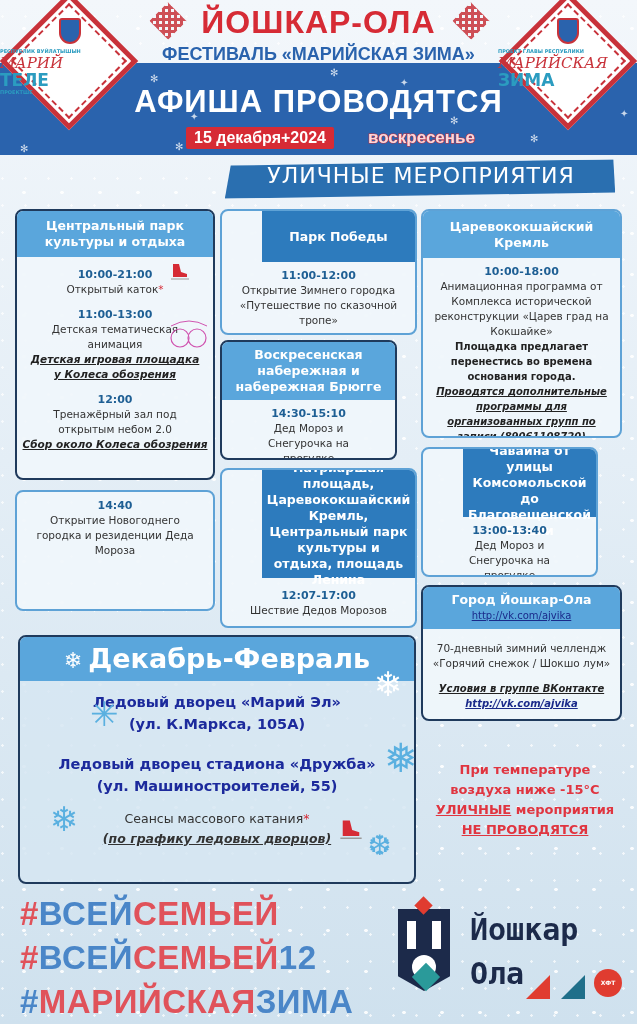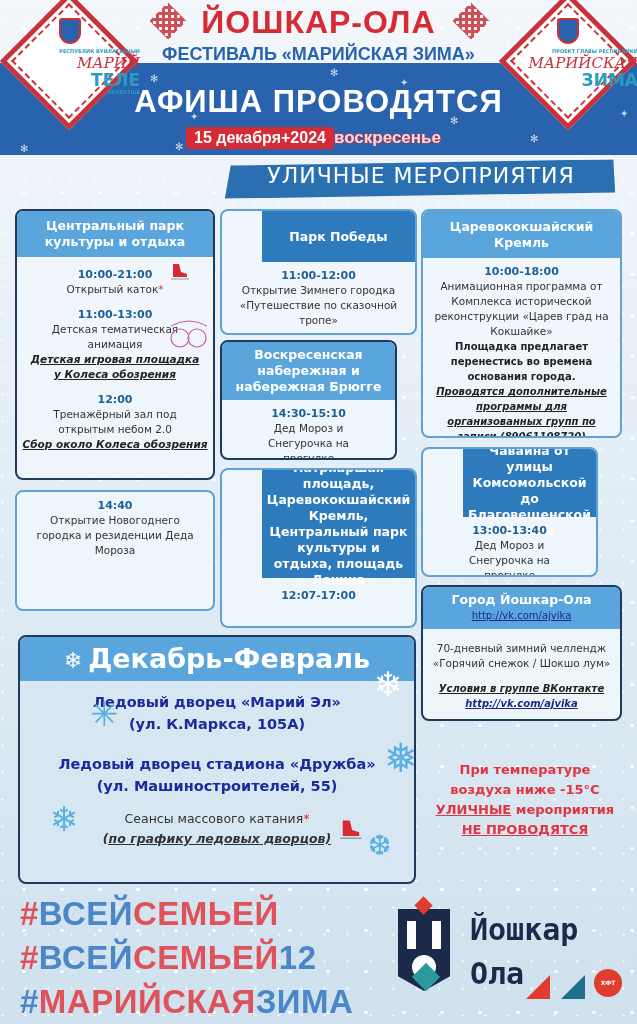--- a/index.html
+++ b/index.html
@@ -54,28 +54,29 @@
     position: absolute; top: 127px; left: 186px; display: flex; align-items: center; gap: 0;
   }
   .date-pill {
     background: #d62b35; color: #fff; font-family: "Liberation Sans", sans-serif;
     font-weight: 900; font-size: 16px; padding: 2px 8px; border-radius: 2px;
   }
   .weekday {
     font-family: "Liberation Sans", sans-serif; font-weight: 900; font-size: 17px;
     color: #fff; -webkit-text-stroke: 1px #d62b35; paint-order: stroke fill;
     color: #f9d9db;
+    padding-left: 34px;
   }
   .logo-diamond {
     position: absolute; top: 12px; width: 98px; height: 98px;
     background: #fff; border: 5px solid #c8323a; outline: 2px dashed #c8323a; outline-offset: -10px;
     transform: rotate(45deg);
   }
   .logo-content {
-    position: absolute; top: 18px; width: 140px; text-align: right;
+    position: absolute; top: 18px; width: 140px; text-align: left;
   }
   .shield {
     width: 22px; height: 26px; margin: 0 auto 4px; background: #2a63ad;
     border: 2px solid #c8323a; border-radius: 3px 3px 11px 11px;
   }
   .logo-small { font-size: 5px; color: #2b9cc0; font-weight: bold; }
   .logo-red { font-family: "DejaVu Serif", serif; font-size: 15px; color: #c8323a; font-style: italic; }
   .logo-blue { font-size: 17px; color: #2b9cc0; font-weight: bold; line-height: 1; }
 
   
@@ -245,20 +246,21 @@
   <div class="card-body">
     <div class="time" style="margin-top:2px">14:30-15:10</div>
     <div style="padding:0 20px">Дед Мороз и Снегурочка на прогулке</div>
   </div>
 </div>
 
 <div class="card light" style="left:220px;top:468px;width:197px;height:160px">
   <div class="card-head dark" style="height:108px">Патриаршая площадь, Царевококшайский Кремль, Центральный парк культуры и отдыха, площадь Ленина</div>
   <div class="card-body">
     <div class="time" style="margin-top:6px">12:07-17:00</div>
+    <div>Шествие Дедов Морозов</div>
   </div>
 </div>
 
 <div class="card light" style="left:421px;top:209px;width:201px;height:229px">
   <div class="card-head" style="height:47px">Царевококшайский Кремль</div>
   <div class="card-body">
     <div class="time" style="margin-top:2px">10:00-18:00</div>
     <div style="padding:0 2px">Анимационная программа от Комплекса исторической реконструкции «Царев град на Кокшайке»</div>
     <div class="bold" style="font-size:10px;padding:0 14px">Площадка предлагает перенестись во времена основания города.</div>
     <div class="u-italic" style="font-size:10px">Проводятся дополнительные программы для организованных групп по записи (89061108720)</div>

